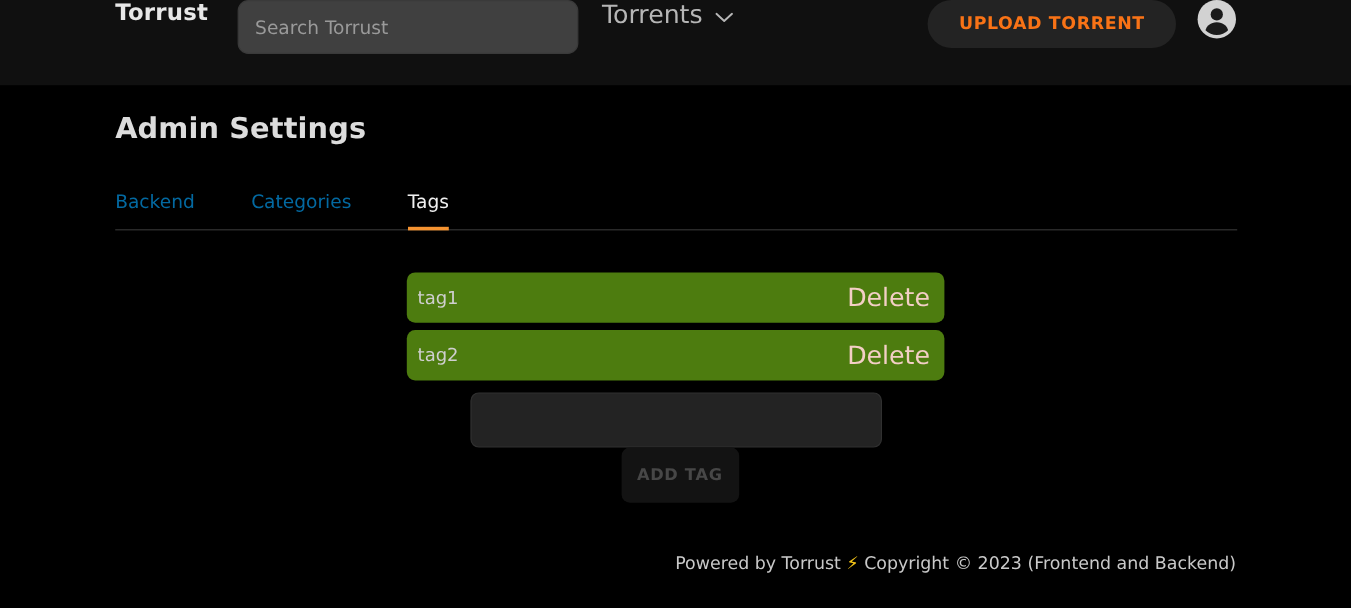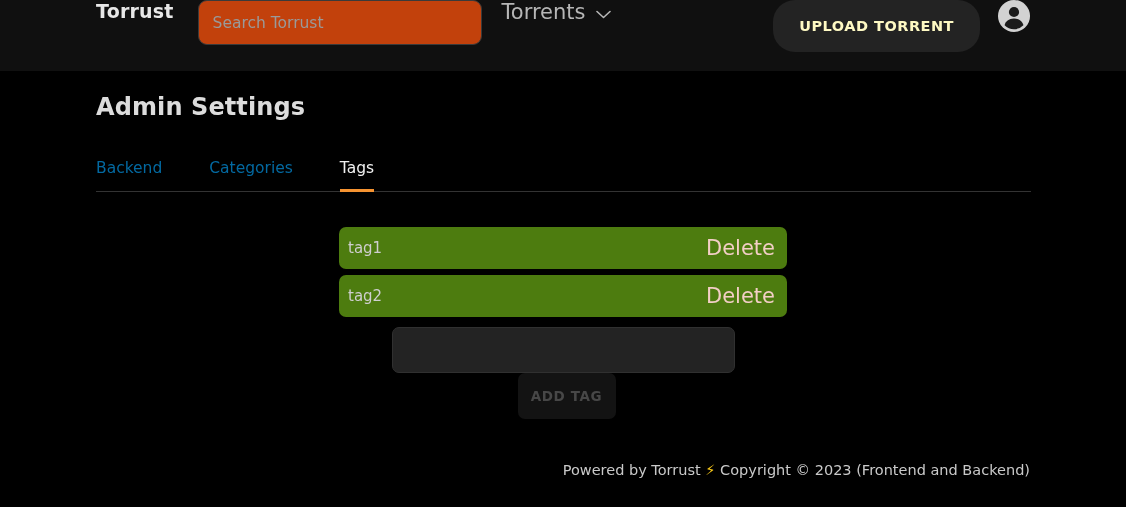--- a/index.html
+++ b/index.html
@@ -28,21 +28,21 @@
     font-weight: bold;
     color: #e8e8e8;
     letter-spacing: 0.2px;
     white-space: nowrap;
   }
 
   .search-wrap {
     margin-left: 24px;
     width: 284px;
     height: 45px;
-    background: #c2410c;
+    background: #404040;
     border: 1px solid #3a3a3a;
     border-radius: 9px;
     display: flex;
     align-items: center;
     padding: 0 14px;
   }
   .search-input {
     width: 100%;
     height: 100%;
     background: transparent;
@@ -62,25 +62,25 @@
     color: #b6b6b6;
     font-size: 21px;
     cursor: pointer;
     white-space: nowrap;
   }
   .chev { display: block; }
 
   .nav-spacer { flex: 1 1 auto; }
 
   .upload-btn {
-    height: 52px;
+    height: 40px;
     background: #232323;
     border: none;
     border-radius: 22px;
-    color: #fef9c3;
+    color: #f97316;
     font-size: 14.5px;
     font-weight: bold;
     letter-spacing: 0.5px;
     padding: 0 26px;
     cursor: pointer;
     font-family: "DejaVu Sans", "Liberation Sans", sans-serif;
     white-space: nowrap;
   }
 
   .avatar {

